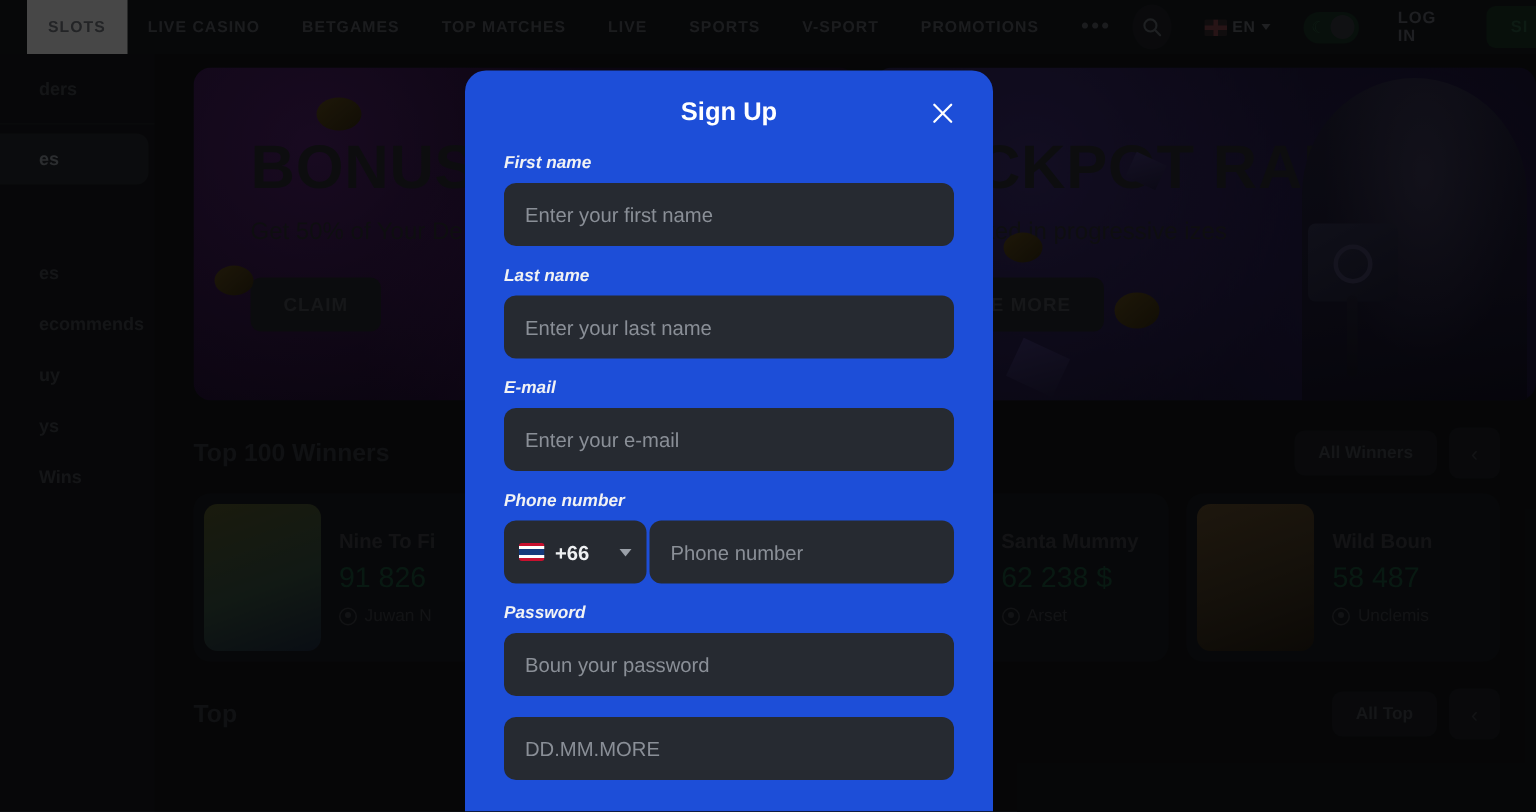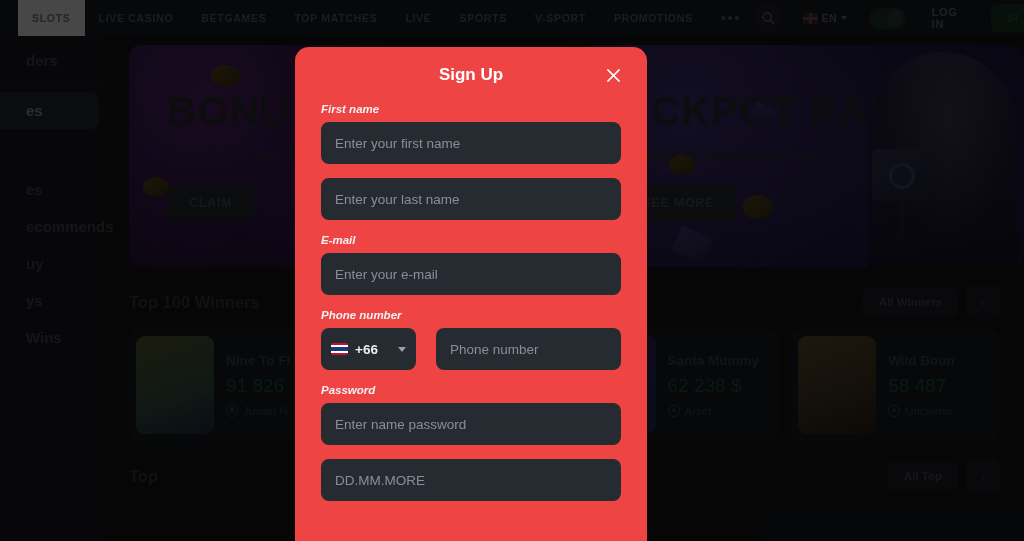--- a/index.html
+++ b/index.html
@@ -60,21 +60,21 @@
     background:#1d3a2a; color:#2f6046; font-size:11px; font-weight:700; letter-spacing:.6px;
     padding:8px 16px; border-radius:6px 0 0 6px; cursor:pointer; white-space:nowrap;
   }
 
   
   .sidebar {
     position:absolute; top:36px; left:0; width:103px; bottom:0;
     background:#1a1c21; padding-top:6px;
   }
   .side-item {
-    font-size:15px; font-weight:700; color:#4a4d54; padding:10px 12px 10px 26px;
+    font-size:12px; font-weight:700; color:#4a4d54; padding:10px 12px 10px 26px;
     white-space:nowrap; cursor:pointer; border-radius:0 8px 8px 0; margin-right:4px;
   }
   .side-item.active { background:#2a2d33; color:#9aa0a8; }
   .side-div { height:1px; background:#232529; margin:6px 0; }
   .side-gap { height:42px; }
 
   
   .main { position:absolute; top:36px; left:103px; right:0; bottom:0; padding:9px 0 0 26px; }
 
   .banners { display:flex; gap:12px; }
@@ -155,39 +155,39 @@
   .card-game { font-size:13.5px; font-weight:700; color:#44474e; margin-bottom:7px; white-space:nowrap; overflow:hidden; }
   .card-amt { font-size:19px; font-weight:400; color:#1e5b41; margin-bottom:8px; white-space:nowrap; }
   .card-user { display:flex; align-items:center; gap:5px; font-size:11.5px; color:#42454c; white-space:nowrap; }
   .user-dot { width:12px; height:12px; border-radius:50%; border:1.4px solid #42454c; position:relative; flex:none; }
   .user-dot:after { content:""; position:absolute; left:3px; top:2px; width:4px; height:4px; border-radius:50%; background:#42454c; }
 
   
   .overlay { position:absolute; inset:0; background:rgba(0,0,0,.72); }
 
   .modal {
-    position:absolute; left:295px; top:47px; width:352px; height:494px;
-    background:#ef4444; border-radius:14px 14px 0 0; padding:0 26px;
+    position:absolute; left:310px; top:47px; width:352px; height:494px;
+    background:#1d4ed8; border-radius:14px 14px 0 0; padding:0 26px;
     overflow:hidden;
   }
   .modal-head {
     height:56px; display:flex; align-items:center; justify-content:center; position:relative;
   }
   .modal-title { font-size:17px; font-weight:700; color:#ffffff; }
   .modal-close {
     position:absolute; right:-4px; top:16px; width:24px; height:24px; cursor:pointer;
     display:flex; align-items:center; justify-content:center;
   }
   .field { margin-bottom:14px; }
   .field-label { font-size:11.5px; font-weight:700; color:#f1f2f4; margin-bottom:7px;font-style:italic; }
   .input {
     height:42px; background:#262a31; border-radius:8px; display:flex; align-items:center;
     padding:0 14px; font-size:13.5px; color:#8a8f97; cursor:text;
   }
-  .phone-row { display:flex; gap:20px; }
+  .phone-row { display:flex; gap:2px; }
   .cc-select {
     width:95px; height:42px; background:#262a31; border-radius:8px;
     display:flex; align-items:center; gap:7px; padding:0 10px; cursor:pointer; flex:none;
   }
   .flag-th { width:17px; height:12px; border-radius:2px; overflow:hidden; flex:none; }
   .flag-th i { display:block; width:100%; }
   .f-red { height:2px; background:#c8102e; }
   .f-white { height:2px; background:#ffffff; }
   .f-blue { height:4px; background:#153a7c; }
   .cc-code { font-size:13.5px; font-weight:700; color:#eef0f2; }
@@ -354,20 +354,21 @@
       </svg>
     </div>
   </div>
 
   <div class="field">
     <div class="field-label">First name</div>
     <div class="input">Enter your first name</div>
   </div>
 
   <div class="field">
+    <div class="field-label">Last name</div>
     <div class="input">Enter your last name</div>
   </div>
 
   <div class="field">
     <div class="field-label">E-mail</div>
     <div class="input">Enter your e-mail</div>
   </div>
 
   <div class="field">
     <div class="field-label">Phone number</div>
@@ -382,19 +383,19 @@
         </span>
         <span class="cc-code">+66</span>
         <span class="cc-caret"></span>
       </div>
       <div class="input phone-input">Phone number</div>
     </div>
   </div>
 
   <div class="field">
     <div class="field-label">Password</div>
-    <div class="input">Enter name password</div>
+    <div class="input">Boun your password</div>
   </div>
 
   <div class="field">
     <div class="input">DD.MM.MORE</div>
   </div>
 </div>
 
 </body></html>

